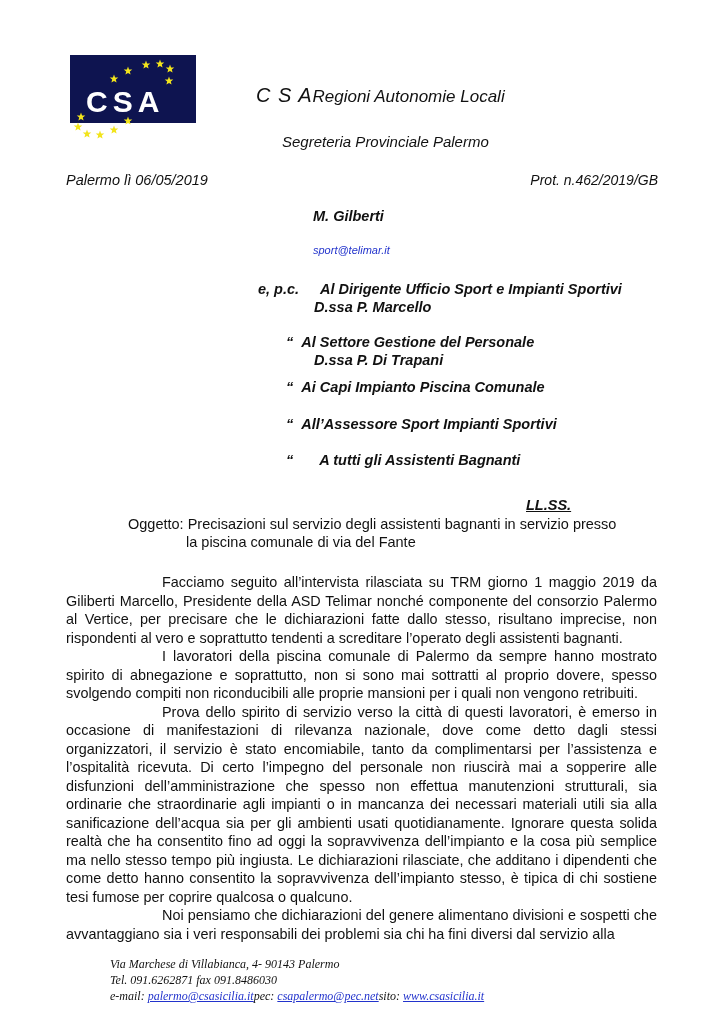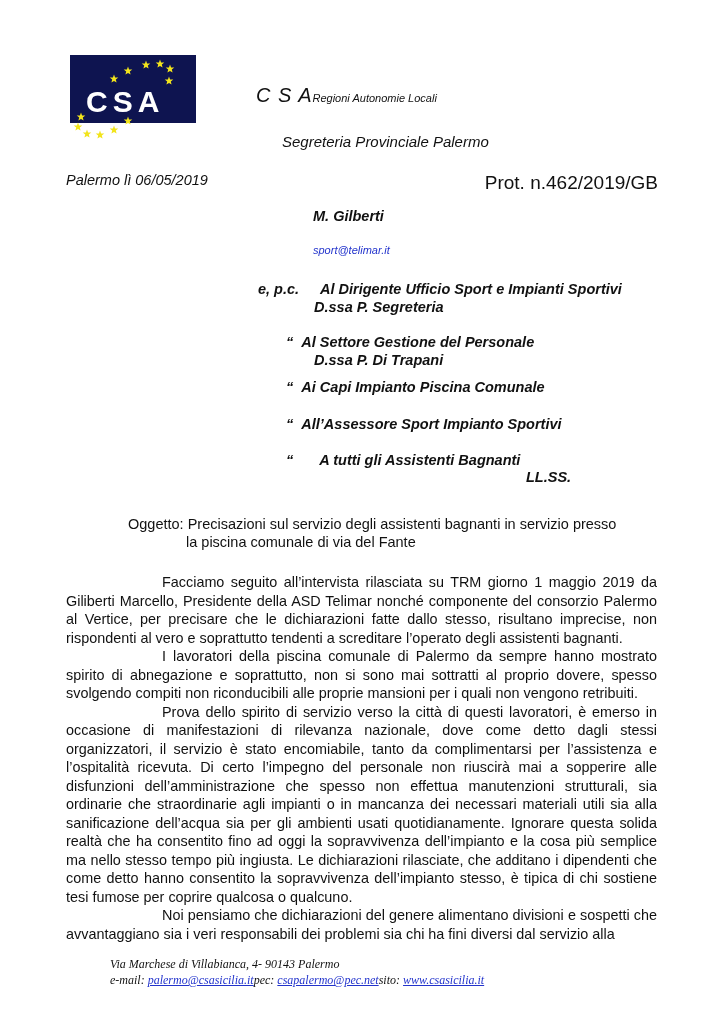--- a/index.html
+++ b/index.html
@@ -6,42 +6,42 @@
     body { width: 724px; height: 1024px; position: relative; overflow: hidden; color: #111; font-family: "Liberation Sans", sans-serif; }
     .abs { position: absolute; }
 
     
     #logo { left: 70px; top: 55px; width: 126px; height: 68px; background: #0e1450; }
     #logo svg { display: block; width: 126px; height: 85px; }
 
     
     #hdr-title { left: 256px; top: 84px; font-style: italic; white-space: nowrap; }
     #hdr-title .big { font-size: 20px; letter-spacing: 1px; }
-    #hdr-title .small { font-size: 11px; }
+    #hdr-title .small { font-size: 17px; }
     #hdr-sub { left: 282px; top: 109px; font-size: 15px; font-style: italic; white-space: nowrap; margin-top: 24px; }
 
     
     #date { left: 66px; top: 172px; font-size: 14.5px; font-style: italic; }
-    #prot { right: 66px; top: 172px; font-size: 19px; }
+    #prot { right: 66px; top: 172px; font-size: 14px; font-style: italic; }
 
     
     .addr { font-size: 14.5px; font-weight: bold; font-style: italic; white-space: nowrap; line-height: 18px; }
     #addr-main { left: 313px; top: 207px; }
     #addr-email { left: 313px; top: 244px; font-size: 11px; font-style: italic; color: #2233cc; }
     #epc { left: 258px; top: 280px; }
     #epc-to { left: 320px; top: 280px; }
     #epc-name { left: 314px; top: 298px; }
     .q { left: 286px; }
     #cc1 { top: 333px; }
     #cc1-name { left: 314px; top: 351px; }
     #cc2 { top: 378px; }
     #cc3 { top: 415px; }
     #cc4 { top: 451px; }
     #cc4 .gap { display: inline-block; width: 26px; }
-    #llss { left: 526px; top: 468px; }
+    #llss { left: 526px; top: 496px; text-decoration: underline; }
 
     
     #subject { left: 128px; top: 515px; font-size: 14.5px; line-height: 18px; }
     #subject .l2 { padding-left: 58px; }
 
     
     #body { left: 66px; top: 573px; width: 591px; font-size: 14.4px; line-height: 18.5px; text-align: justify; }
     #body p { margin: 0; text-indent: 96px; }
 
     
@@ -79,33 +79,33 @@
 <div id="date" class="abs">Palermo lì 06/05/2019</div>
 <div id="prot" class="abs">Prot. n.462/2019/GB</div>
 
 <div id="addr-main" class="abs addr">
   <div>M. Gilberti</div>
 </div>
 <a id="addr-email" class="abs">sport@telimar.it</a>
 
 <div id="epc" class="abs addr">e, p.c.</div>
 <div id="epc-to" class="abs addr">Al Dirigente Ufficio Sport e Impianti Sportivi</div>
-<div id="epc-name" class="abs addr">D.ssa P. Segreteria</div>
+<div id="epc-name" class="abs addr">D.ssa P. Marcello</div>
 
 <div id="cc1" class="abs addr q">
   <span>“</span>&nbsp;&nbsp;<span>Al Settore Gestione del Personale</span>
 </div>
 <div id="cc1-name" class="abs addr">D.ssa P. Di Trapani</div>
 
 <div id="cc2" class="abs addr q">
   <span>“</span>&nbsp;&nbsp;<span>Ai Capi Impianto Piscina Comunale</span>
 </div>
 
 <div id="cc3" class="abs addr q">
-  <span>“</span>&nbsp;&nbsp;<span>All’Assessore Sport Impianto Sportivi</span>
+  <span>“</span>&nbsp;&nbsp;<span>All’Assessore Sport Impianti Sportivi</span>
 </div>
 
 <div id="cc4" class="abs addr q">
   <span>“</span><span class="gap"></span><span>A tutti gli Assistenti Bagnanti</span>
 </div>
 <div id="llss" class="abs addr">LL.SS.</div>
 
 <div id="subject" class="abs">
   <div>Oggetto: Precisazioni sul servizio degli assistenti bagnanti in servizio presso</div>
   <div class="l2">la piscina comunale di via del Fante</div>
@@ -113,16 +113,17 @@
 
 <div id="body" class="abs">
   <p>Facciamo seguito all’intervista rilasciata su TRM giorno 1 maggio 2019 da Giliberti Marcello, Presidente della ASD Telimar nonché componente del consorzio Palermo al Vertice, per precisare che le dichiarazioni fatte dallo stesso, risultano imprecise, non rispondenti al vero e soprattutto tendenti a screditare l’operato degli assistenti bagnanti.</p>
   <p>I lavoratori della piscina comunale di Palermo da sempre hanno mostrato spirito di abnegazione e soprattutto, non si sono mai sottratti al proprio dovere, spesso svolgendo compiti non riconducibili alle proprie mansioni per i quali non vengono retribuiti.</p>
   <p>Prova dello spirito di servizio verso la città di questi lavoratori, è emerso in occasione di manifestazioni di rilevanza nazionale, dove come detto dagli stessi organizzatori, il servizio è stato encomiabile, tanto da complimentarsi per l’assistenza e l’ospitalità ricevuta. Di certo l’impegno del personale non riuscirà mai a sopperire alle disfunzioni dell’amministrazione che spesso non effettua manutenzioni strutturali, sia ordinarie che straordinarie agli impianti o in mancanza dei necessari materiali utili sia alla sanificazione dell’acqua sia per gli  ambienti usati quotidianamente. Ignorare questa solida realtà che ha consentito fino ad oggi la sopravvivenza dell’impianto e la cosa più semplice ma nello stesso tempo più ingiusta. Le dichiarazioni rilasciate, che additano i dipendenti che come detto hanno consentito la sopravvivenza dell’impianto stesso,  è tipica di chi sostiene tesi fumose per coprire qualcosa o qualcuno.</p>
   <p>Noi pensiamo che dichiarazioni del genere alimentano divisioni e sospetti che avvantaggiano sia i veri responsabili dei problemi sia chi ha fini diversi dal servizio alla</p>
 </div>
 
 <div id="footer" class="abs">
   <div>Via  Marchese di Villabianca, 4- 90143 Palermo</div>
+  <div>Tel. 091.6262871 fax 091.8486030</div>
   <div>
     <span>e-mail: </span><a>palermo@csasicilia.it</a><span>pec: </span><a>csapalermo@pec.net</a><span>sito: </span><a>www.csasicilia.it</a>
   </div>
 </div>
 
 </body></html>

